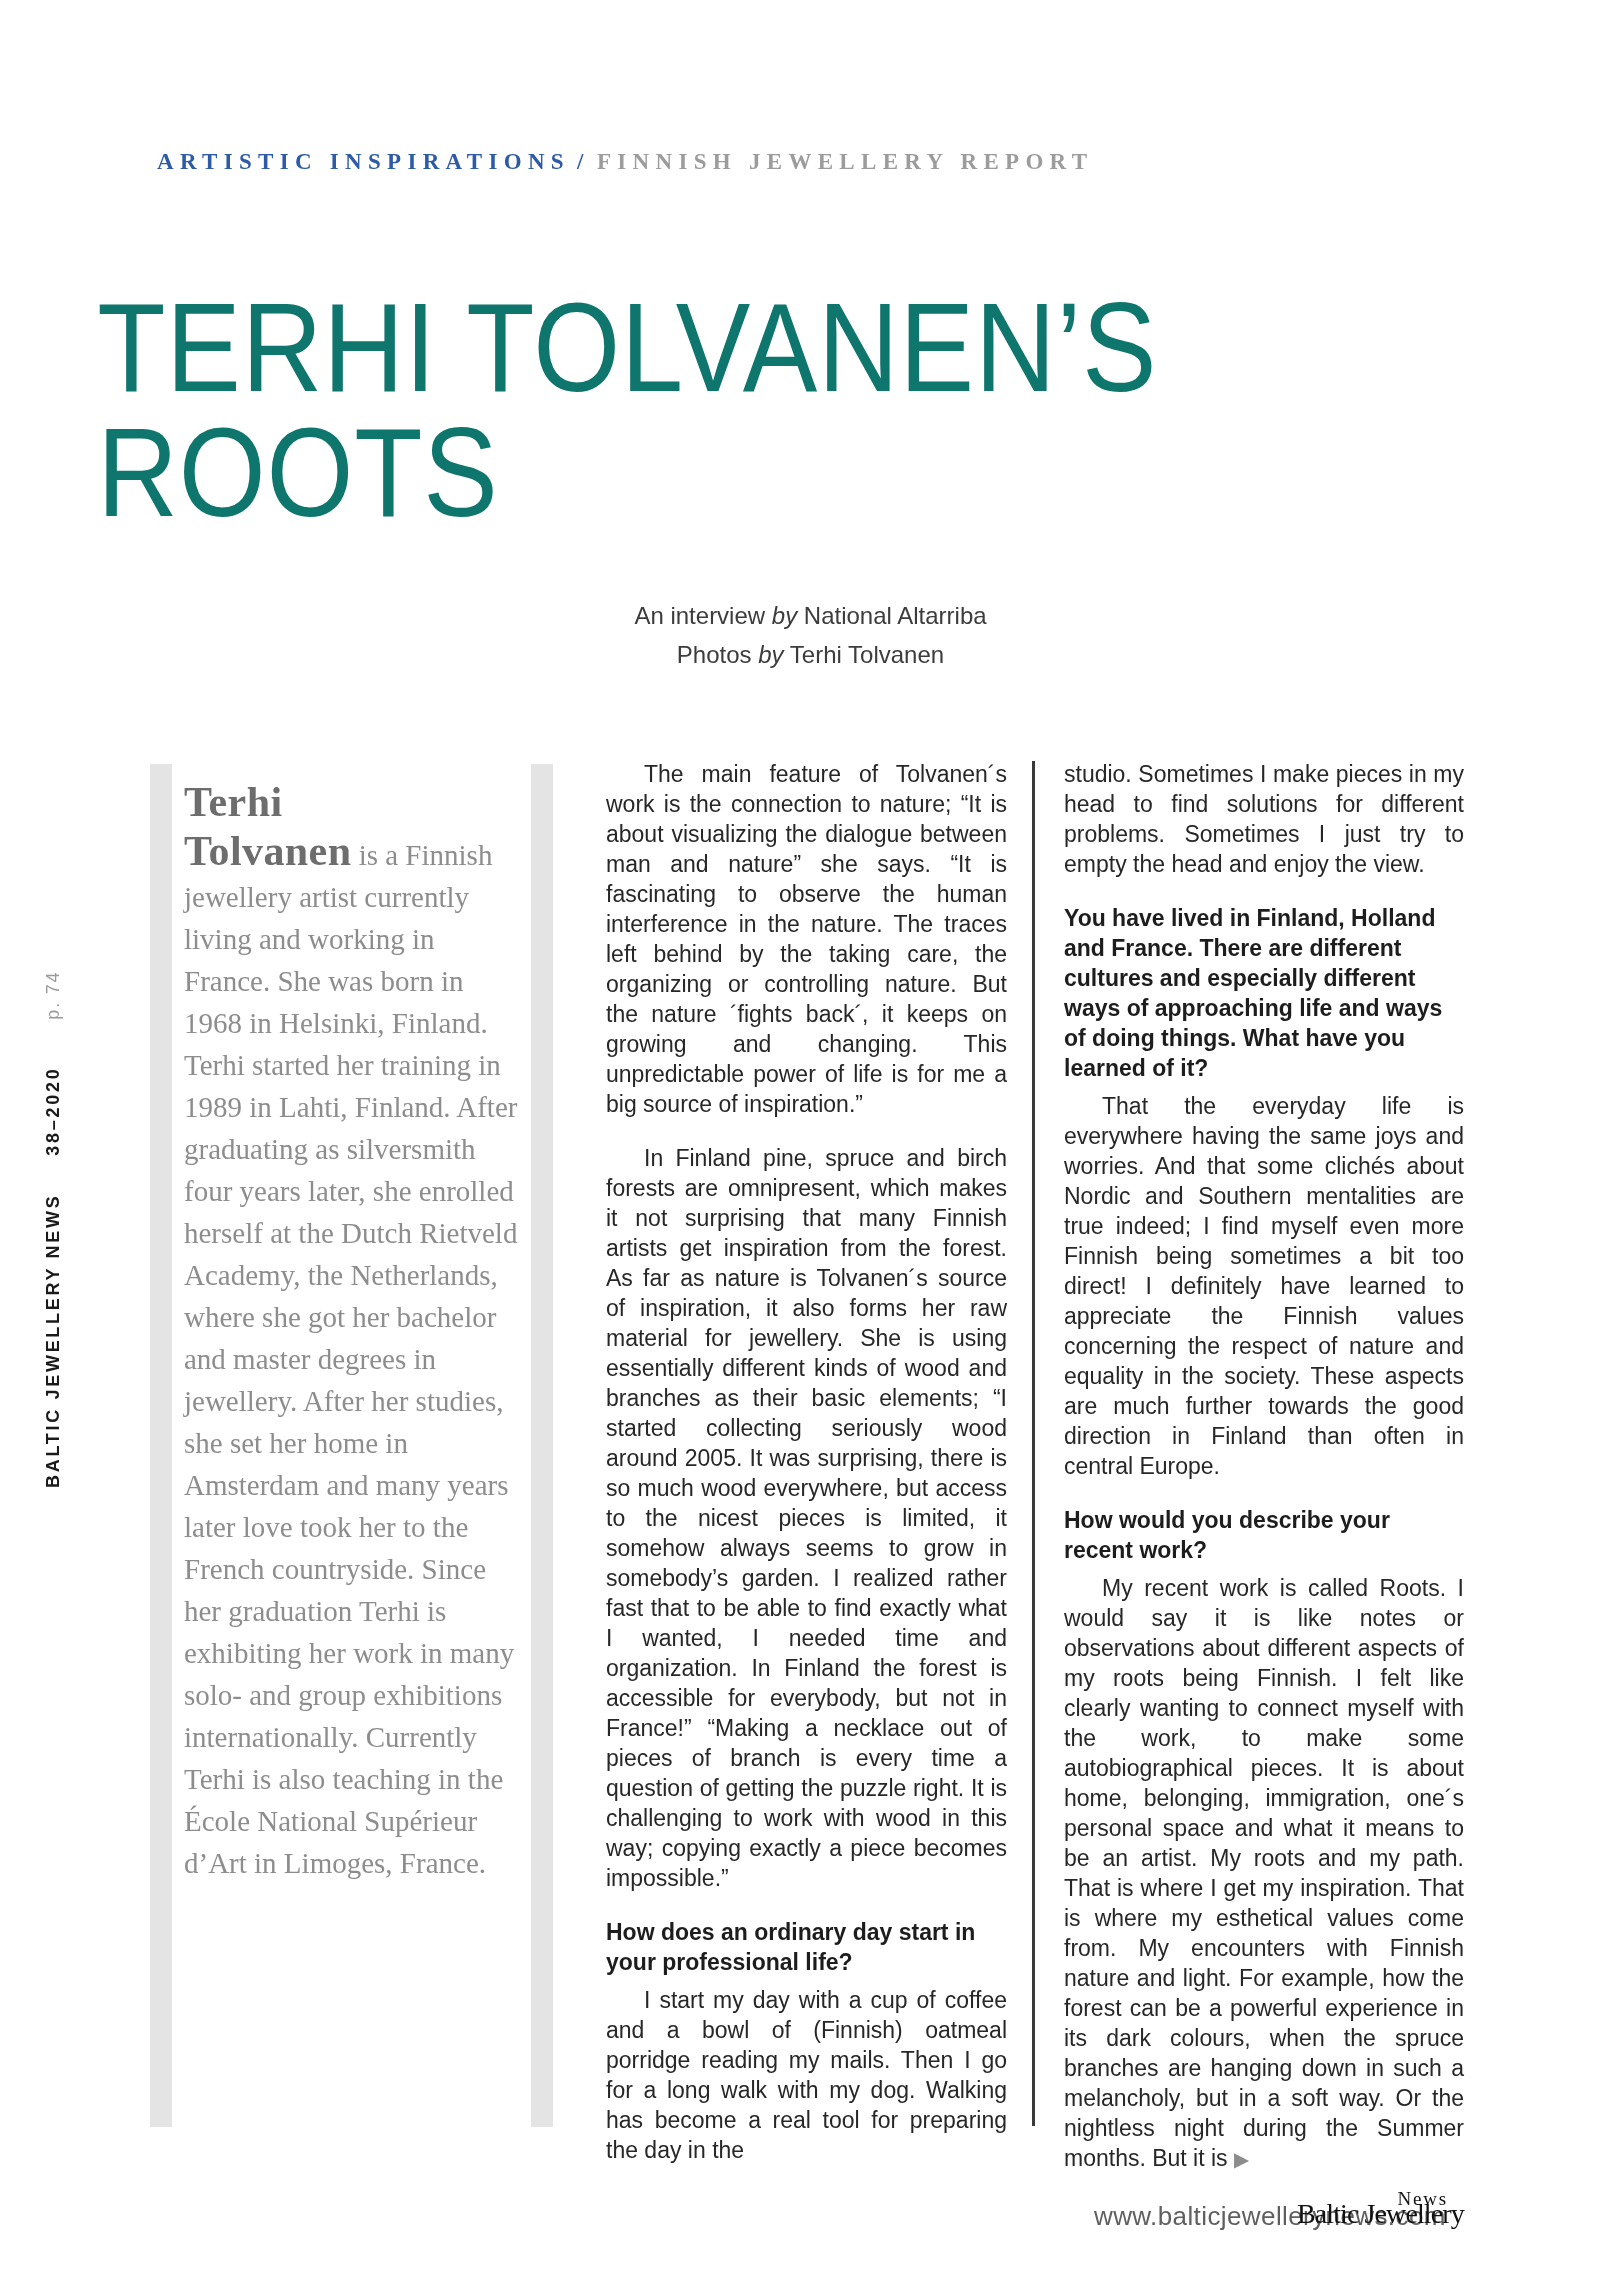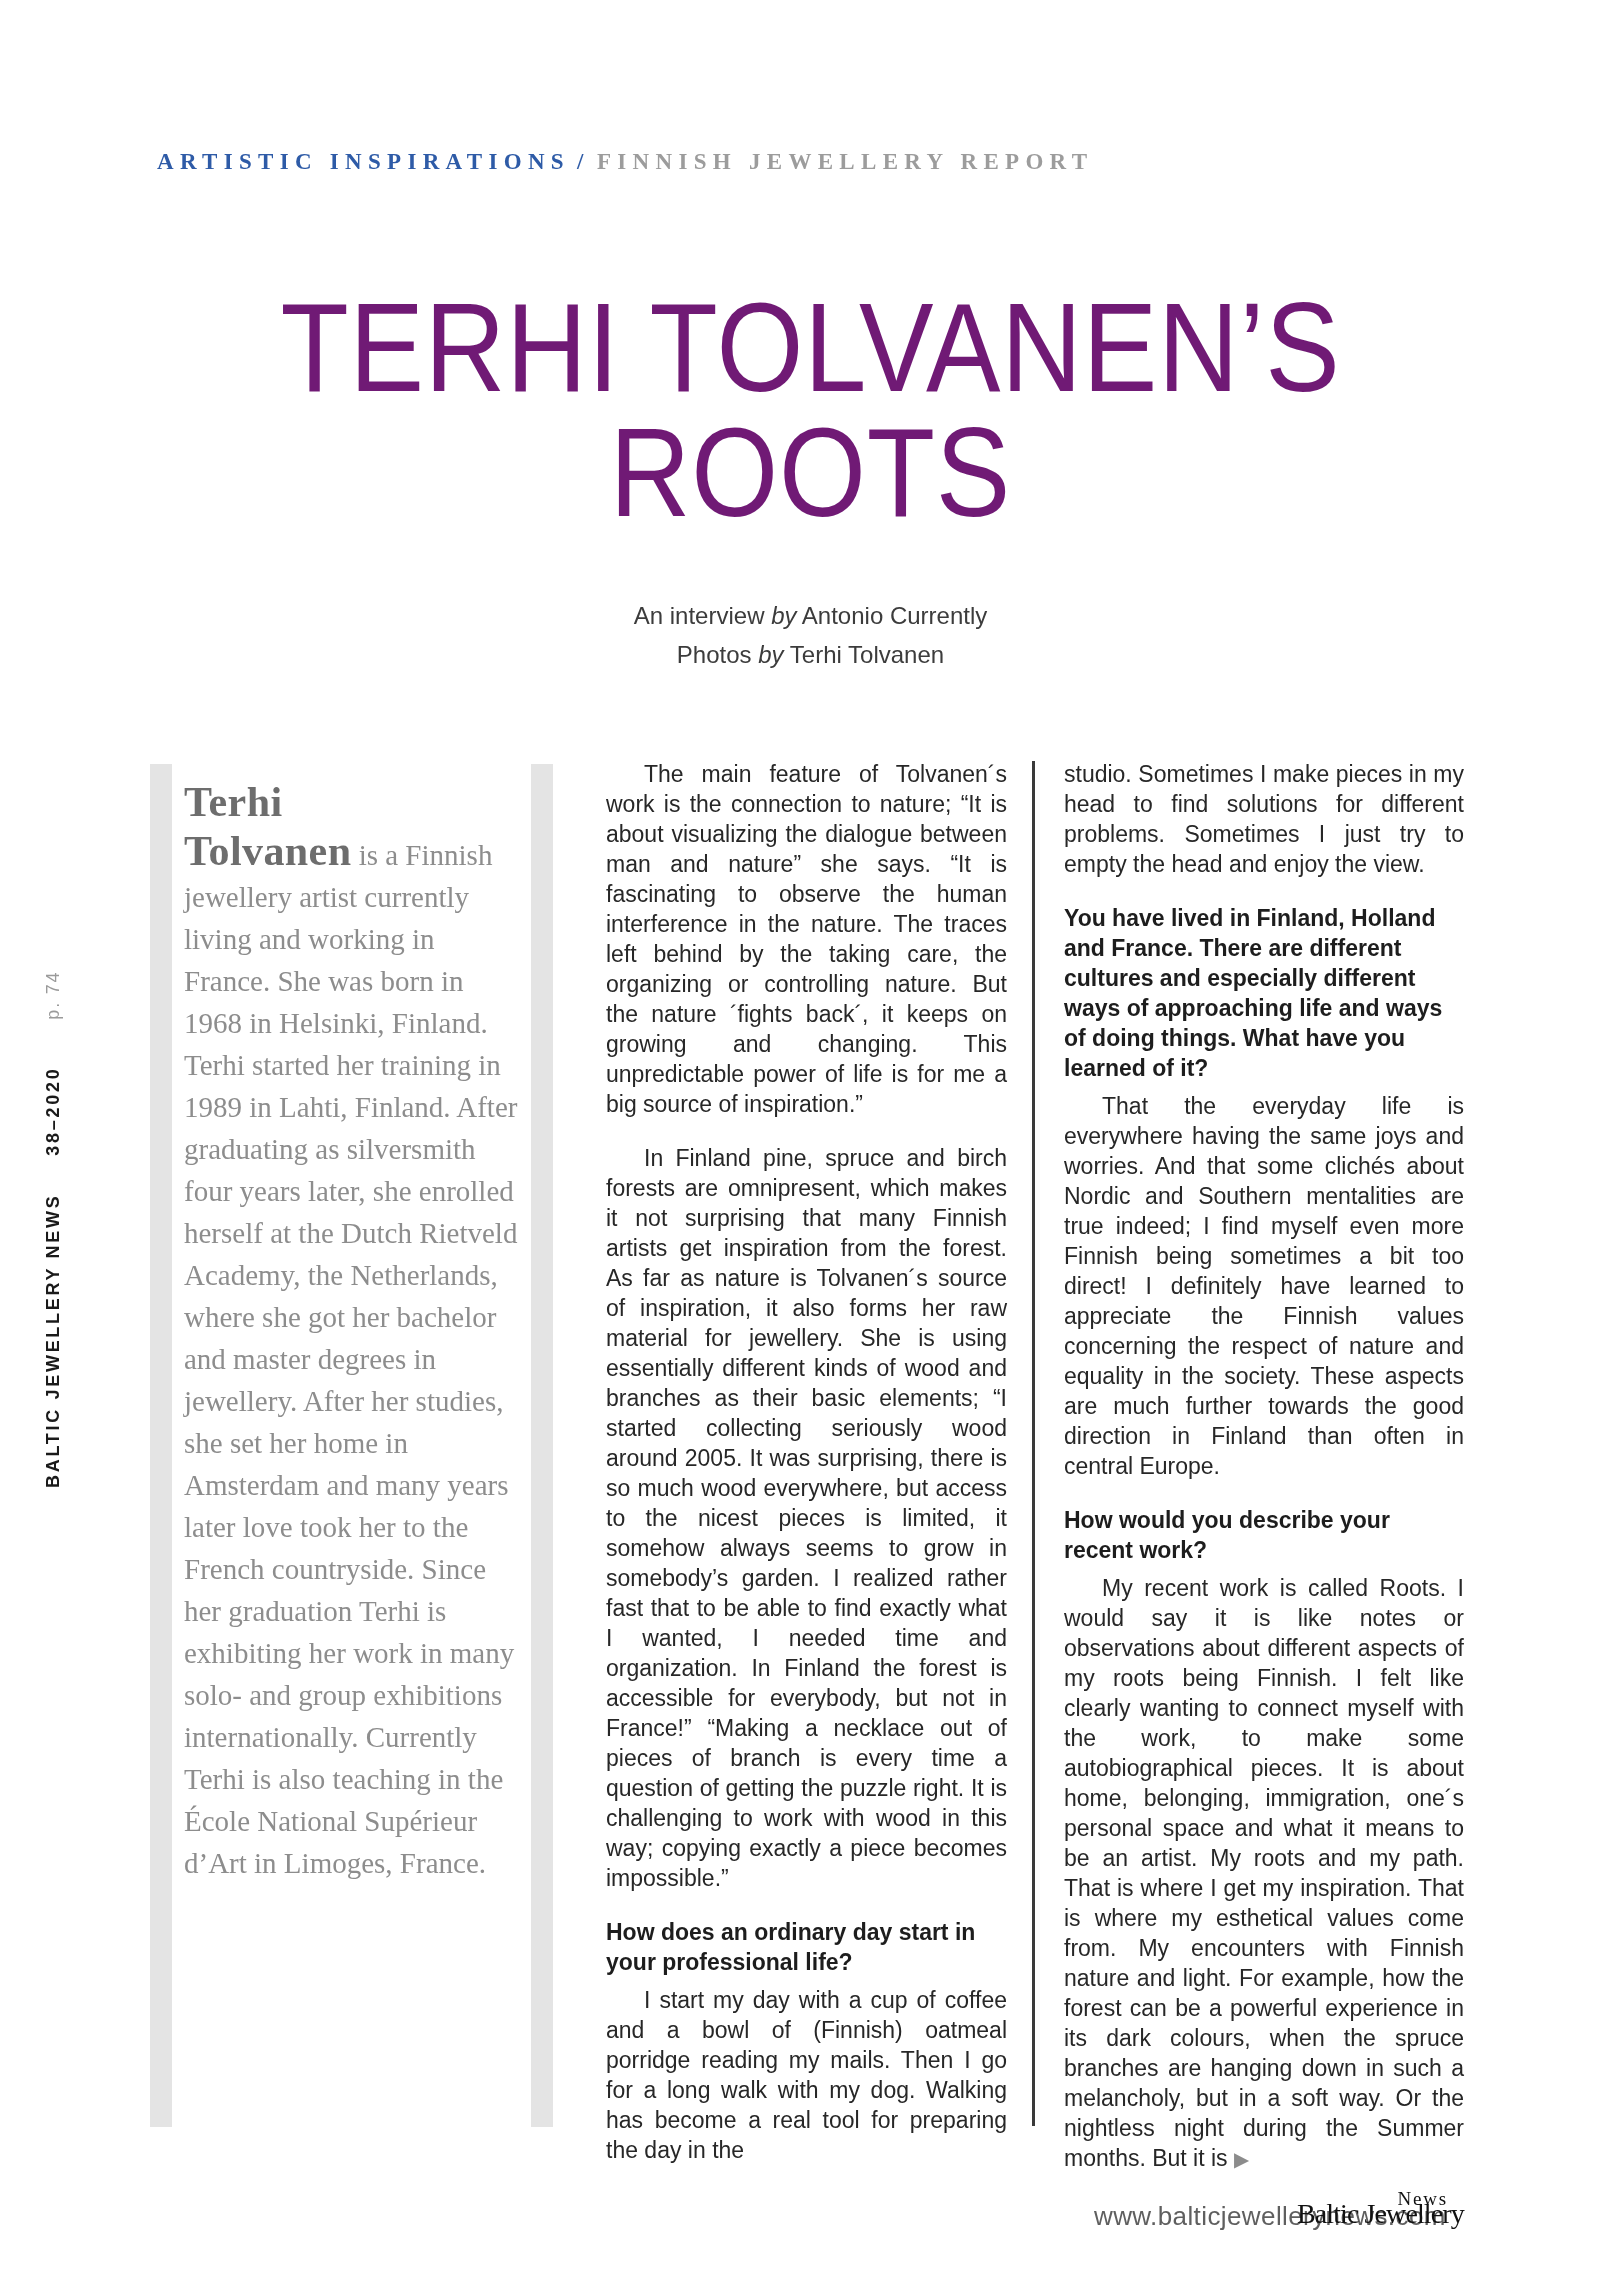--- a/index.html
+++ b/index.html
@@ -12,21 +12,21 @@
   .kicker {
     position:absolute; left:157px; top:149px;
     font-family:"Liberation Serif", serif; font-weight:bold;
     font-size:23px; letter-spacing:6.3px; white-space:nowrap;
   }
   .kicker .section { color:#2e5ba7; }
   .kicker .sep { color:#2e5ba7; padding:0 7.2px; }
   .kicker .report { color:#9c9c9c; }
 
   
-  .title { position:absolute; left:0; top:285px; width:1621px; text-align:center; color:#701a75; }
+  .title { position:absolute; left:0; top:285px; width:1621px; color:#0f766e; }
   .title-line {
     display:block; font-size:127px; line-height:125px; font-weight:200;
     letter-spacing:0.9px; transform:scaleX(0.88); transform-origin:center;
     white-space:nowrap;
   }
 
   
   .byline {
     position:absolute; left:0; top:596px; width:1621px; text-align:center;
     color:#3c3c3c; font-size:24px; line-height:39px;
@@ -100,21 +100,21 @@
   <div class="kicker">
     <span class="section">ARTISTIC INSPIRATIONS</span><span class="sep">/</span><span class="report">FINNISH JEWELLERY REPORT</span>
   </div>
 
   <div class="title">
     <span class="title-line">TERHI TOLVANEN’S</span>
     <span class="title-line">ROOTS</span>
   </div>
 
   <div class="byline">
-    <div><span>An interview </span><span class="it">by</span><span> Antonio Currently</span></div>
+    <div><span>An interview </span><span class="it">by</span><span> National Altarriba</span></div>
     <div><span>Photos </span><span class="it">by</span><span> Terhi Tolvanen</span></div>
   </div>
 
   <div class="sidebar">
     <span class="mag">BALTIC JEWELLERY NEWS</span><span class="issue">38–2020</span><span class="pageno">p. 74</span>
   </div>
 
   <div class="bar left"></div>
   <div class="bar right"></div>
 

